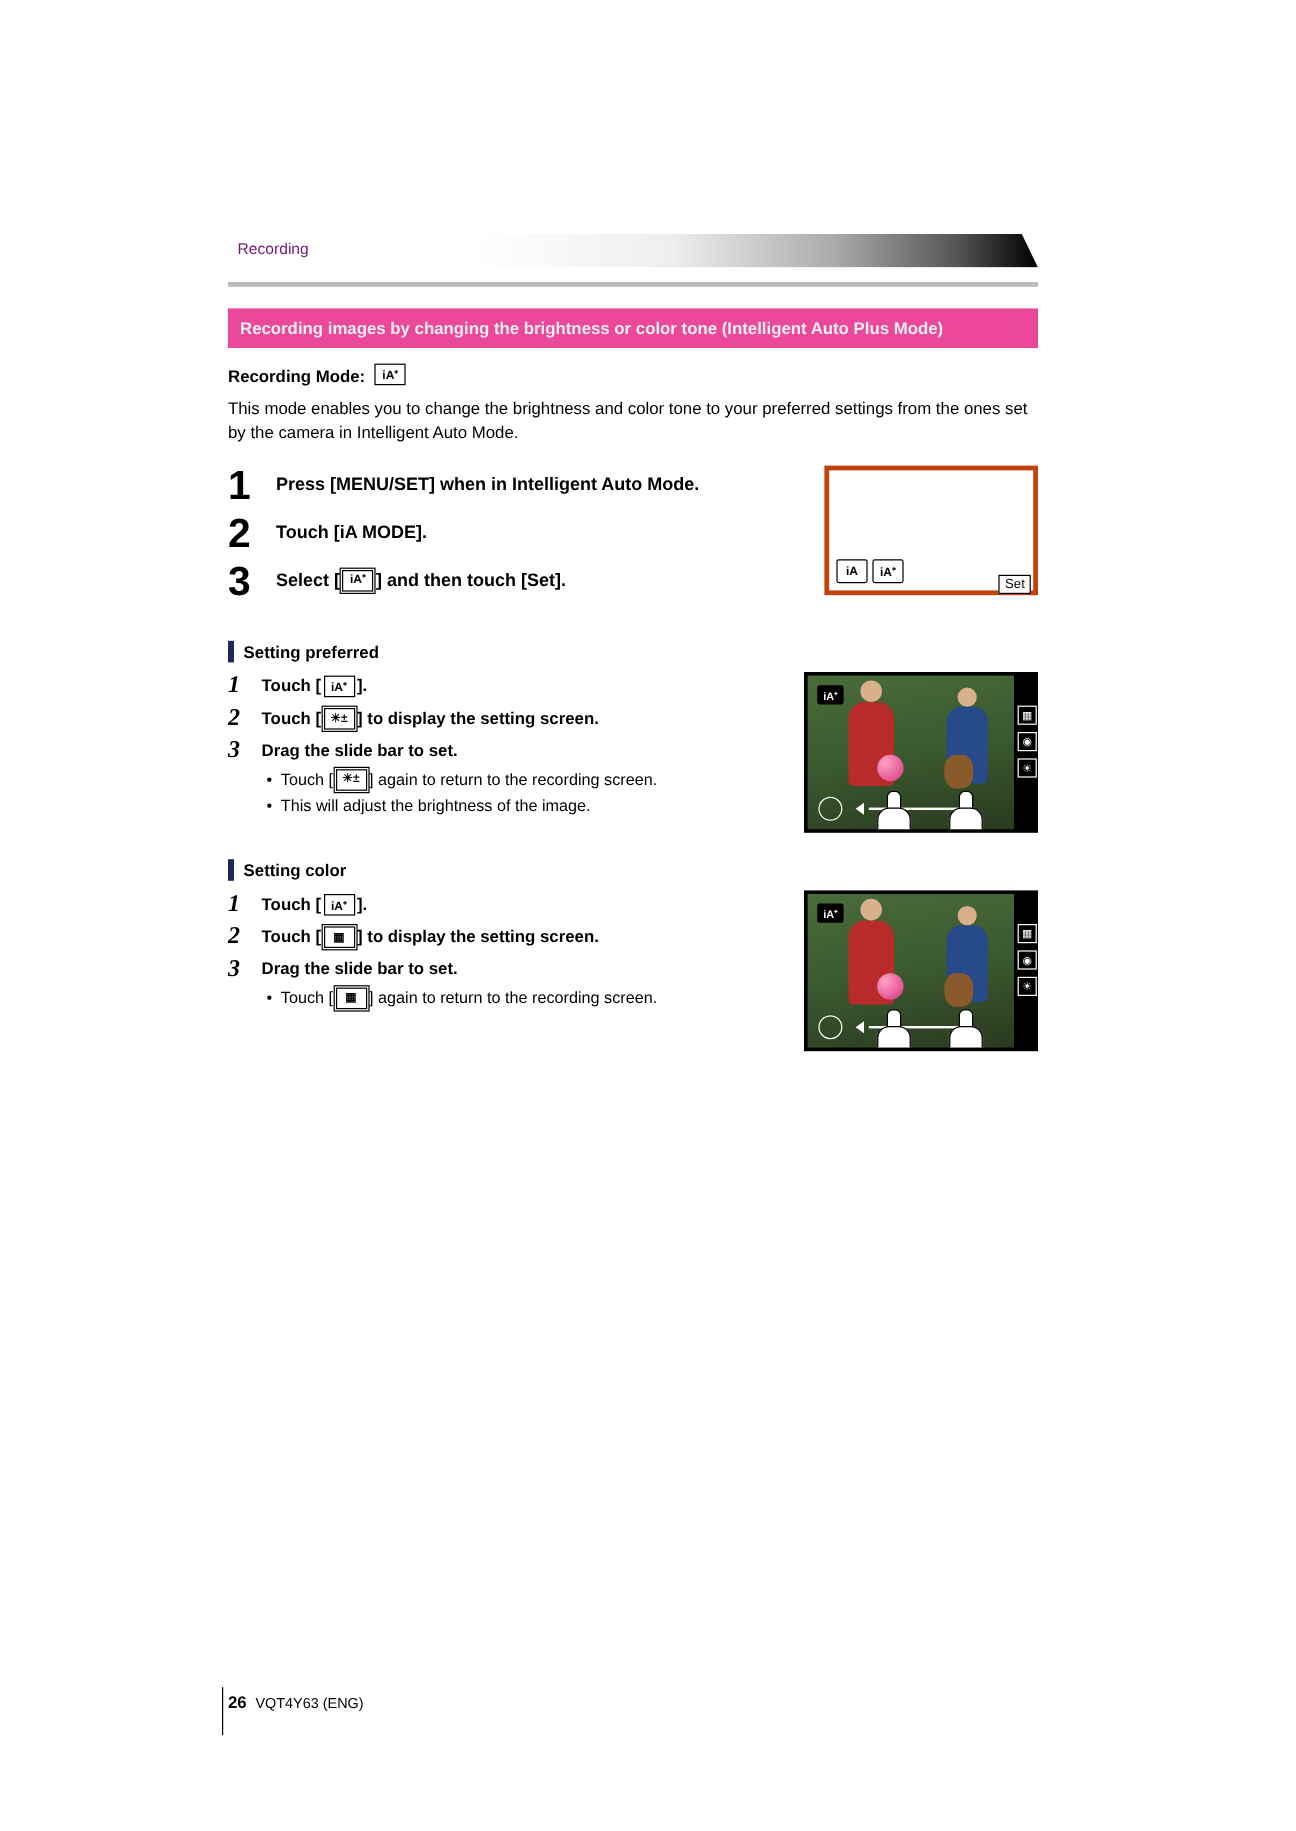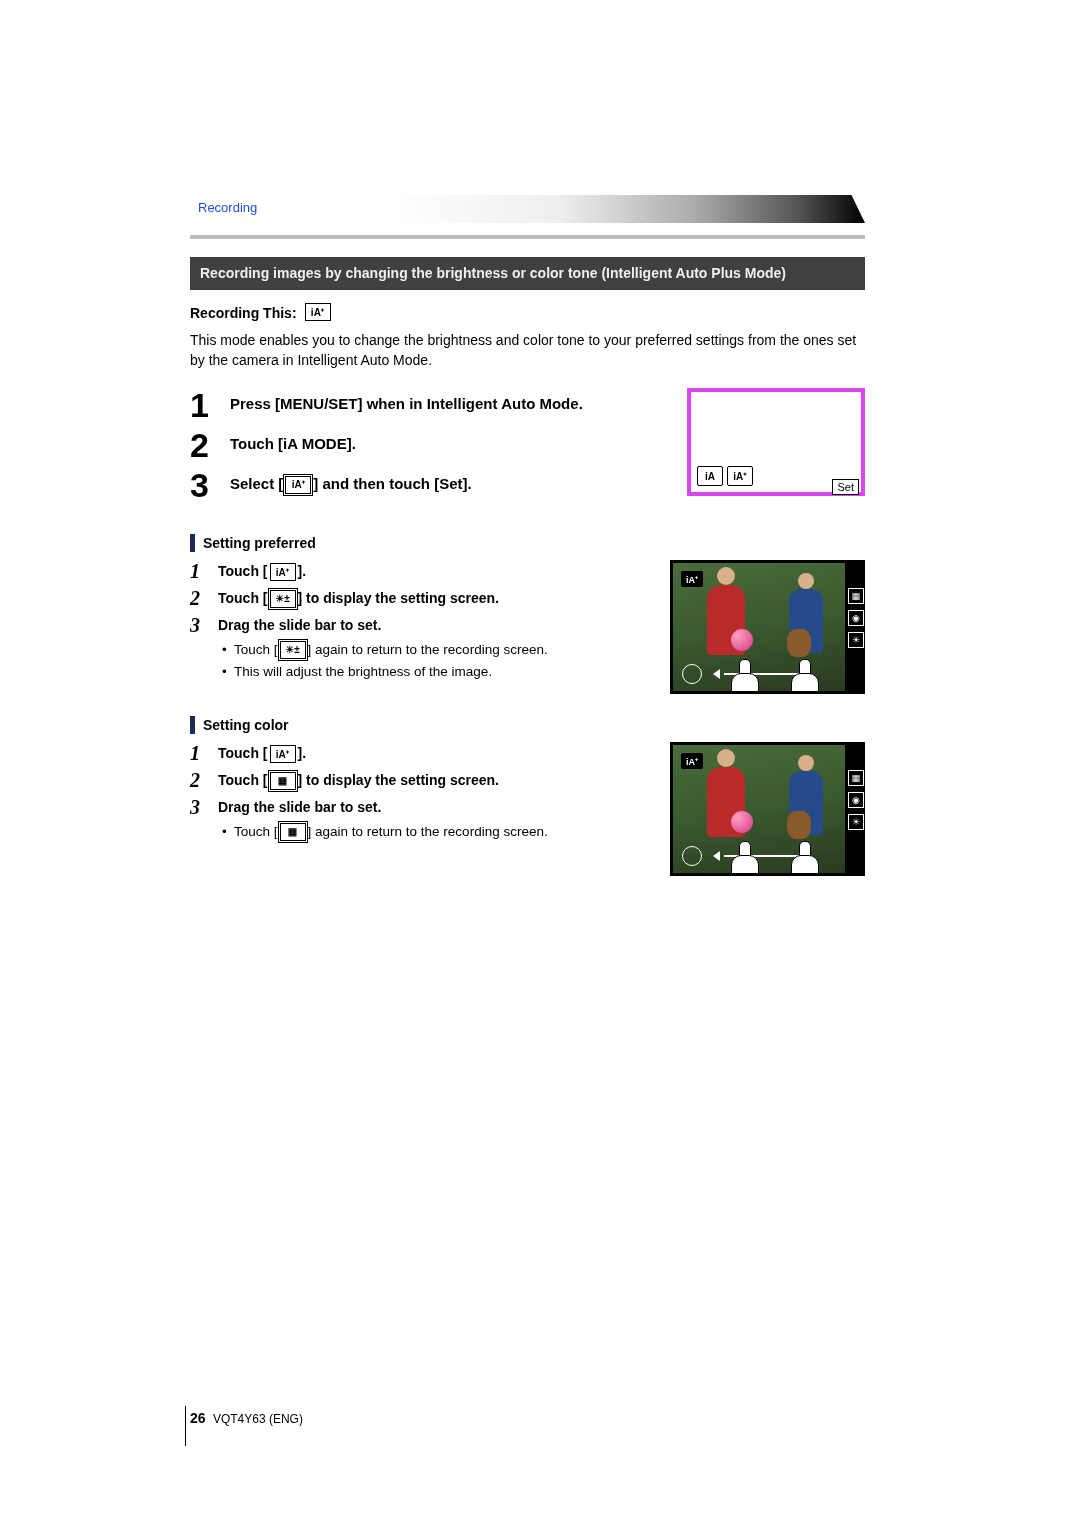--- a/index.html
+++ b/index.html
@@ -1,30 +1,30 @@
 <!DOCTYPE html>
 <html><head>
 <meta charset="utf-8">
 <style>
 body { margin: 0; padding: 0; background: #fff; font-family: Arial, Helvetica, sans-serif; font-size: 14px; color: #000; }
 .page { width: 1080px; height: 1526px; position: relative; box-sizing: border-box; padding: 195px 215px 60px 190px; }
 .header-bar { position: relative; height: 34px; margin-bottom: 6px; }
 .header-gradient { position: absolute; right: 0; top: 0; width: 100%; height: 28px; background: linear-gradient(to right, #fff 0%, #fff 30%, #eee 55%, #aaa 75%, #555 90%, #000 100%); clip-path: polygon(0 100%, 0 0, 98% 0, 100% 100%); }
-.header-label { position: absolute; left: 8px; top: 5px; font-size: 13px; color: #1d4ed8; }
+.header-label { position: absolute; left: 8px; top: 5px; font-size: 13px; color: #701a75; }
 .under-line { height: 4px; background: #bbb; margin-bottom: 18px; }
-.section-title { background: #404040; color: #eee; font-weight: bold; padding: 7px 10px; line-height: 1.35; margin-bottom: 14px; }
+.section-title { background: #ec4899; color: #eee; font-weight: bold; padding: 7px 10px; line-height: 1.35; margin-bottom: 14px; }
 .rec-mode-line { font-weight: bold; margin-bottom: 8px; display: flex; align-items: center; gap: 6px; }
 .intro { line-height: 1.45; margin-bottom: 18px; }
 .main-steps { display: flex; gap: 20px; margin-bottom: 26px; }
 .steps-left { flex: 1 1 auto; }
 .step-row { display: flex; align-items: flex-start; gap: 12px; margin-bottom: 6px; }
 .step-num { font-size: 34px; font-weight: bold; line-height: 1; width: 28px; font-family: Arial, sans-serif; }
 .step-text { font-weight: bold; font-size: 15px; padding-top: 6px; line-height: 1.35; flex: 1; }
 .fig-right { width: 178px; flex: 0 0 178px; }
-.lcd1 { width: 178px; height: 108px; background: #d946ef; position: relative; }
+.lcd1 { width: 178px; height: 108px; background: #c2410c; position: relative; }
 .lcd1-inner { position: absolute; left: 4px; top: 4px; right: 4px; bottom: 4px; background: #fff; }
 .lcd1-icons { position: absolute; left: 10px; bottom: 10px; display: flex; gap: 4px; }
 .ia-box { width: 24px; height: 18px; background: #fff; border: 1.5px solid #000; display: flex; align-items: center; justify-content: center; font-size: 10px; font-weight: bold; border-radius: 2px; }
 .set-label { position: absolute; right: 6px; bottom: 1px; border: 1.5px solid #000; font-size: 11px; padding: 1px 4px; background: #fff; }
 .sub-head { display: flex; align-items: center; gap: 8px; font-weight: bold; margin: 14px 0 8px 0; }
 .sub-head-bar { width: 5px; height: 18px; background: #1a2a5a; }
 .sub-block { display: flex; gap: 18px; margin-bottom: 22px; }
 .sub-left { flex: 1 1 auto; }
 .sub-row { display: flex; align-items: flex-start; gap: 10px; margin-bottom: 4px; }
 .sub-num { font-style: italic; font-weight: bold; font-size: 20px; font-family: 'Times New Roman', serif; width: 18px; }
@@ -65,21 +65,21 @@
 <div class="page">
   <div class="header-bar">
     <div class="header-gradient"></div>
     <div class="header-label">Recording</div>
   </div>
   <div class="under-line"></div>
 
   <div class="section-title">Recording images by changing the brightness or color tone (Intelligent Auto Plus Mode)</div>
 
   <div class="rec-mode-line">
-    <span>Recording This: </span>
+    <span>Recording Mode: </span>
     <span class="inline-icon">iA⁺</span>
   </div>
 
   <div class="intro">This mode enables you to change the brightness and color tone to your preferred settings from the ones set by the camera in Intelligent Auto Mode.</div>
 
   <div class="main-steps">
     <div class="steps-left">
       <div class="step-row">
         <div class="step-num">1</div>
         <div class="step-text">Press [MENU/SET] when in Intelligent Auto Mode.</div>

